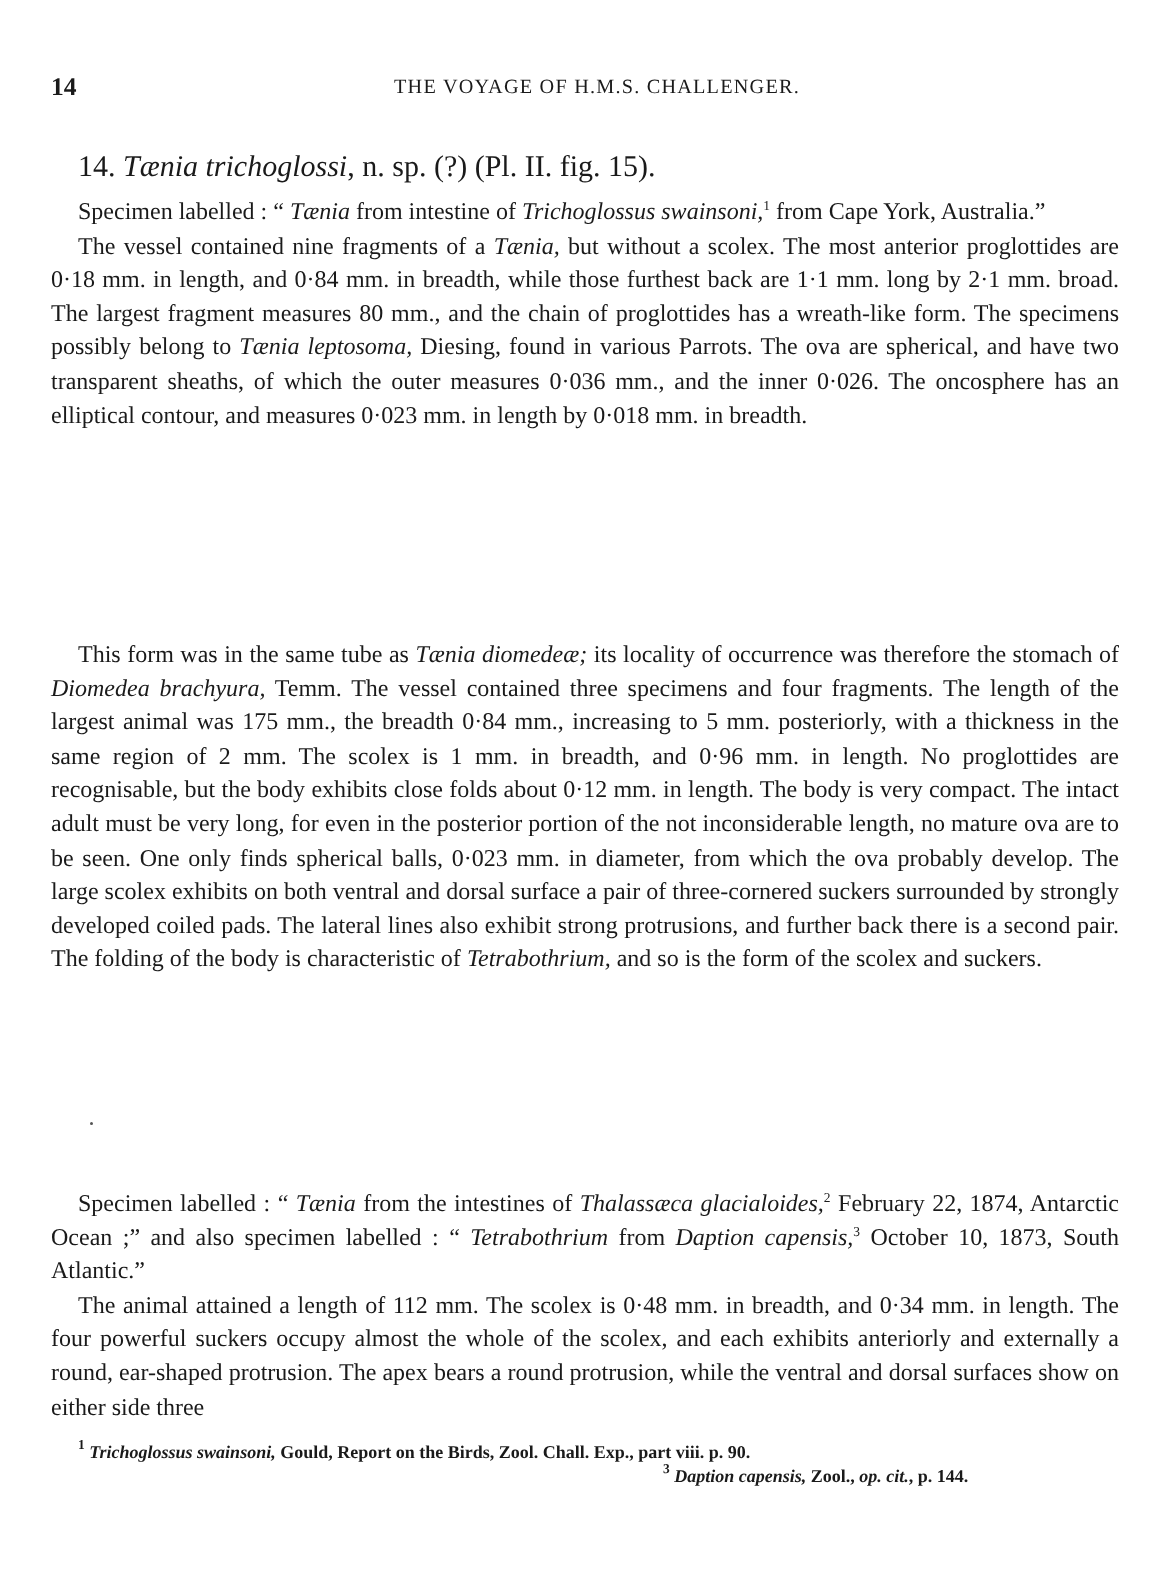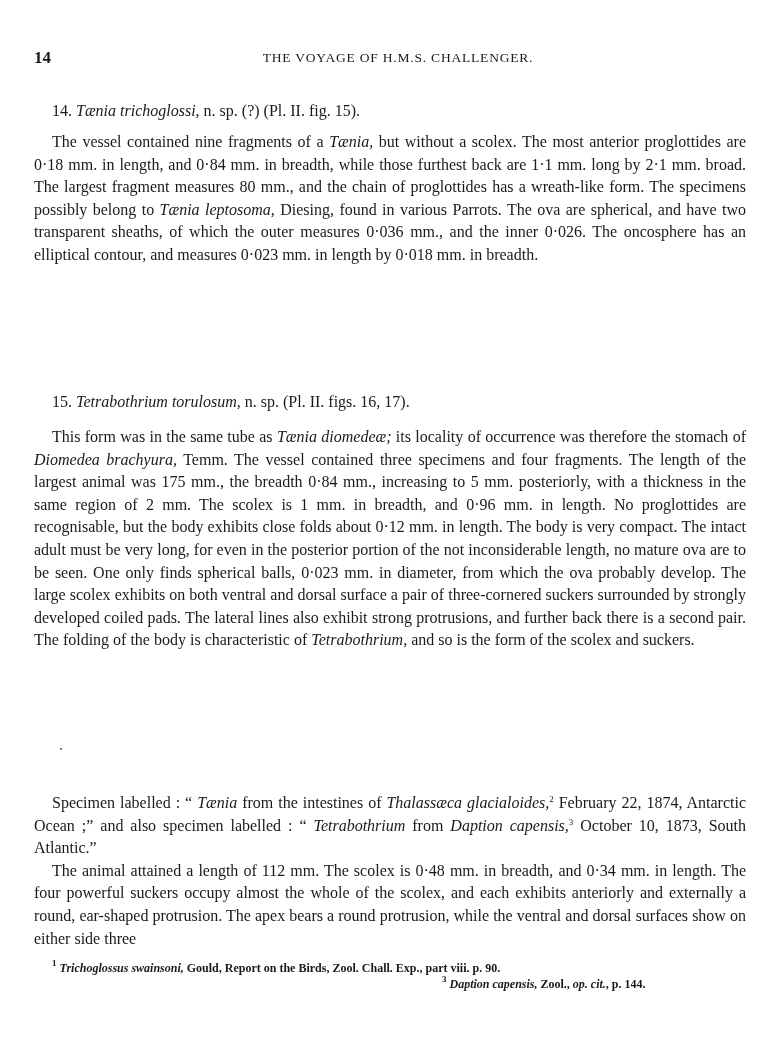--- a/index.html
+++ b/index.html
@@ -7,21 +7,21 @@
     width: 776px; height: 1050px; overflow: hidden; position: relative;
     font-family: "Liberation Serif", "DejaVu Serif", serif;
     color: #1a1a1a;
   }
   .page { position: absolute; left: 0; top: 0; width: 620px; height: 1050px; }
   .running-head { position: absolute; top: 48px; left: 34px; width: 712px; height: 22px; }
   .page-number { position: absolute; left: 0; top: 0; font-weight: bold; font-size: 17px; }
   .running-title { position: absolute; left: 16px; right: 0; text-align: center; top: 2px;
     font-size: 13.5px; letter-spacing: 0.8px; }
   .body { position: absolute; left: 34px; width: 712px; font-size: 16px; line-height: 22.6px; text-align: justify; }
-  .heading { position: absolute; left: 52px; font-size: 16px; line-height: 22px; text-align: right; }
+  .heading { position: absolute; left: 52px; font-size: 20px; line-height: 22px; text-align: right; }
   p { margin: 0; }
   .indent { text-indent: 18px; }
   i { font-style: italic; }
   sup { font-size: 9px; line-height: 0; vertical-align: 6px; }
   .footnotes { position: absolute; left: 52px; top: 960px; width: 700px; font-size: 12px; line-height: 16px; font-weight: bold; }
   .fn-row { position: relative; height: 16px; white-space: nowrap; }
   .fn-right { position: absolute; left: 390px; top: 0; }
   .dot { position: absolute; width: 2px; height: 2px; background: #555; border-radius: 1px; }
 </style>
 </head>
@@ -32,27 +32,24 @@
   <div class="running-head">
     <span class="page-number">14</span>
     <div class="running-title">THE VOYAGE OF H.M.S. CHALLENGER.</div>
   </div>
 
   <div class="heading" style="top:100px;">
     <span>14.</span>
     <i>Tænia trichoglossi</i><span>, n. sp. (?) (Pl. II. fig. 15).</span>
   </div>
   <div class="body" style="top:131px;">
+    <p class="indent rich"><span>Specimen labelled : “ </span><i>Tænia</i><span> from intestine of </span><i>Trichoglossus swainsoni,</i><sup>1</sup><span> from Cape York, Australia.”</span></p>
     <p class="indent rich"><span>The vessel contained nine fragments of a </span><i>Tænia,</i><span> but without a scolex.  The most anterior proglottides are 0·18 mm. in length, and 0·84 mm. in breadth, while those furthest back are 1·1 mm. long by 2·1 mm. broad.  The largest fragment measures 80 mm., and the chain of proglottides has a wreath-like form.  The specimens possibly belong to </span><i>Tænia leptosoma,</i><span> Diesing, found in various Parrots.  The ova are spherical, and have two transparent sheaths, of which the outer measures 0·036 mm., and the inner 0·026.  The oncosphere has an elliptical contour, and measures 0·023 mm. in length by 0·018 mm. in breadth.</span></p>
   </div>
 
-  <div class="heading" style="top:391px;">
-    <span>15.</span>
-    <i>Tetrabothrium torulosum</i><span>, n. sp. (Pl. II. figs. 16, 17).</span>
-  </div>
   <div class="body" style="top:426px;">
     <p class="indent rich"><span>This form was in the same tube as </span><i>Tænia diomedeæ;</i><span> its locality of occurrence was therefore the stomach of </span><i>Diomedea brachyura,</i><span> Temm.  The vessel contained three specimens and four fragments.  The length of the largest animal was 175 mm., the breadth 0·84 mm., increasing to 5 mm. posteriorly, with a thickness in the same region of 2 mm. The scolex is 1 mm. in breadth, and 0·96 mm. in length.  No proglottides are recognisable, but the body exhibits close folds about 0·12 mm. in length.  The body is very compact.  The intact adult must be very long, for even in the posterior portion of the not inconsiderable length, no mature ova are to be seen.  One only finds spherical balls, 0·023 mm. in diameter, from which the ova probably develop.  The large scolex exhibits on both ventral and dorsal surface a pair of three-cornered suckers surrounded by strongly developed coiled pads.  The lateral lines also exhibit strong protrusions, and further back there is a second pair.  The folding of the body is characteristic of </span><i>Tetrabothrium,</i><span> and so is the form of the scolex and suckers.</span></p>
   </div>
 
   <div class="dot" style="left:60px; top:748px;"></div>
 
   <div class="body" style="top:792px;">
     <p class="indent rich"><span>Specimen labelled : “ </span><i>Tænia</i><span> from the intestines of </span><i>Thalassæca glacialoides,</i><sup>2</sup><span> February 22, 1874, Antarctic Ocean ;” and also specimen labelled : “ </span><i>Tetrabothrium</i><span> from </span><i>Daption capensis,</i><sup>3</sup><span> October 10, 1873, South Atlantic.”</span></p>
     <p class="indent rich"><span>The animal attained a length of 112 mm.  The scolex is 0·48 mm. in breadth, and 0·34 mm. in length.  The four powerful suckers occupy almost the whole of the scolex, and each exhibits anteriorly and externally a round, ear-shaped protrusion.  The apex bears a round protrusion, while the ventral and dorsal surfaces show on either side three</span></p>
   </div>

